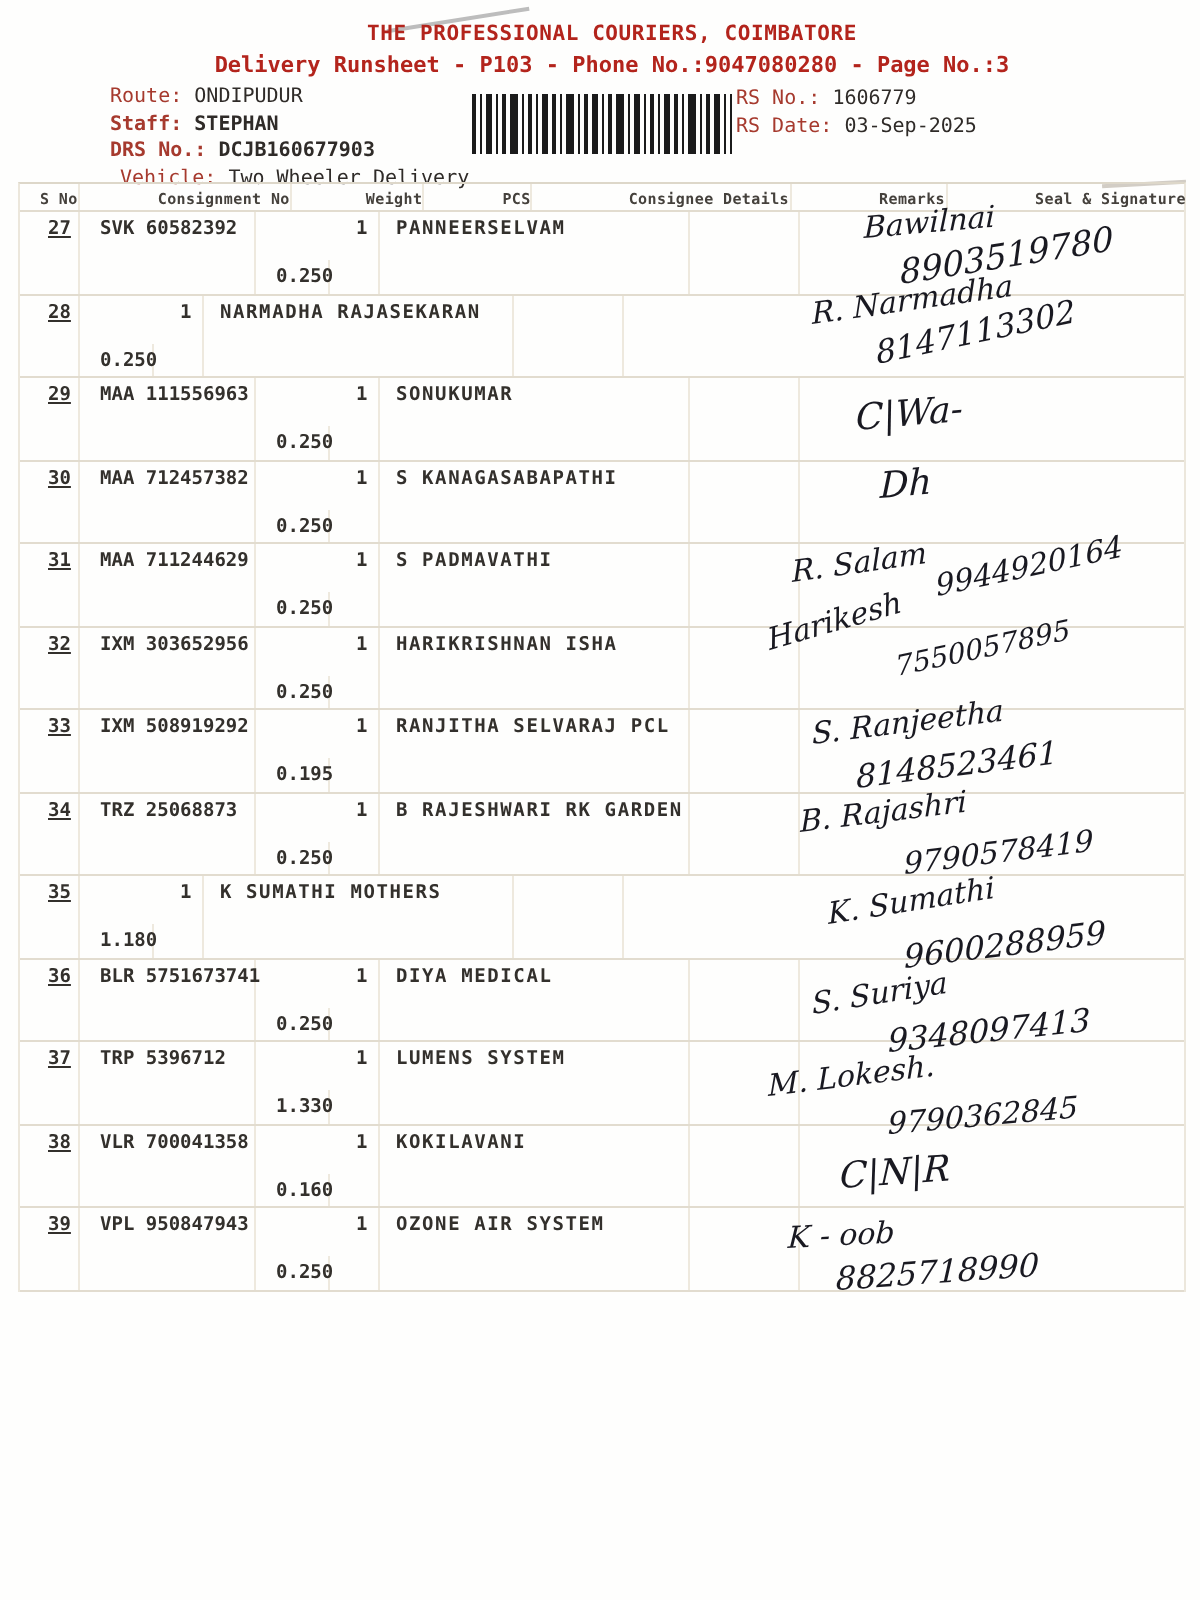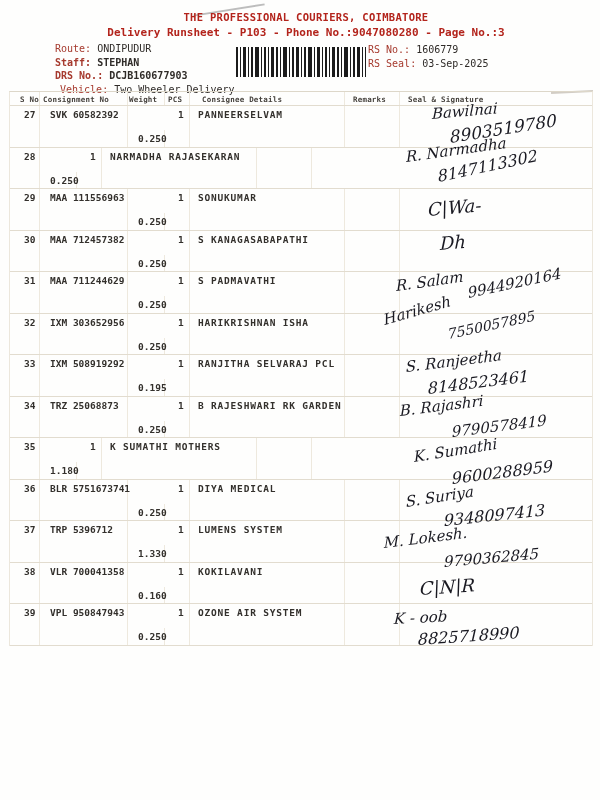--- a/index.html
+++ b/index.html
@@ -18,32 +18,32 @@
   .info-left{position:absolute;left:27px;top:42px;font-size:10px;line-height:13.5px;color:#2f2b28;margin-left:28px;}
   .lbl{color:#a63a2e;}
   .bold{font-weight:bold;}
   .vehicle-line{padding-left:5px;}
   .barcode{position:absolute;left:236px;top:47px;width:130px;height:30px;}
   .info-right{position:absolute;left:368px;top:43px;font-size:10px;line-height:13.5px;color:#2f2b28;}
   
   .tbl{position:absolute;left:9px;top:91px;width:582px;border-top:1px solid #ddd7c9;
        border-left:1px solid #ece7dc;border-right:1px solid #ece7dc;}
   .row{display:flex;width:582px;box-sizing:border-box;border-bottom:1px solid #e2dccf;}
-  .hrow{height:14px;}
+  .hrow{height:14px;gap:36px;}
   .drow{height:41.5px;}
   .cell{box-sizing:border-box;border-right:1px solid #eee9de;overflow:visible;
         white-space:nowrap;padding-top:2px;}
   .w0{width:30px;} .w1{width:88px;} .w2{width:37px;} .w3{width:25px;}
   .w4{width:155px;} .w5{width:55px;} .w6{width:192px;border-right:none;}
   .hrow .cell{font-size:7.5px;font-weight:bold;color:#45413c;letter-spacing:.2px;padding-top:3px;}
   .hrow .w0{padding-left:10px;} .hrow .w1{padding-left:3px;} .hrow .w2{padding-left:1px;}
   .hrow .w3{padding-left:3px;}  .hrow .w4{padding-left:12px;} .hrow .w5{padding-left:8px;}
   .hrow .w6{padding-left:8px;}
   .drow .cell{font-size:9.5px;font-weight:bold;color:#33302c;padding-top:3px;}
-  .drow .w0{padding-left:14px;} .drow .w1{padding-left:10px;} .drow .w2{padding-left:10px;margin-top:24px;}
+  .drow .w0{padding-left:14px;text-decoration:underline;} .drow .w1{padding-left:10px;} .drow .w2{padding-left:10px;margin-top:24px;}
   .drow .w3{padding-left:13px;} .drow .w4{padding-left:8px;letter-spacing:.8px;}
   
   .sig{position:absolute;font-family:"DejaVu Serif",serif;font-style:italic;
        color:#191921;transform-origin:left center;white-space:nowrap;}
 </style>
 </head>
 <body>
 
 <div class="page">
 
@@ -93,21 +93,21 @@
       <rect x="114" y="0" width="1" height="30"></rect>
         <rect x="117" y="0" width="2" height="30"></rect>
       <rect x="121" y="0" width="3" height="30"></rect>
         <rect x="126" y="0" width="1" height="30"></rect>
       <rect x="129" y="0" width="1" height="30"></rect>
     </g>
   </svg>
 
   <div class="info-right">
     <div><span class="lbl">RS No.:</span> <span>1606779</span></div>
-    <div><span class="lbl">RS Seal:</span> <span>03-Sep-2025</span></div>
+    <div><span class="lbl">RS Date:</span> <span>03-Sep-2025</span></div>
   </div>
 
   <div class="tbl">
     <div class="row hrow">
       <div class="cell w0">S No</div>
       <div class="cell w1">Consignment No</div>
       <div class="cell w2">Weight</div>
       <div class="cell w3">PCS</div>
       <div class="cell w4">Consignee Details</div>
       <div class="cell w5">Remarks</div>

